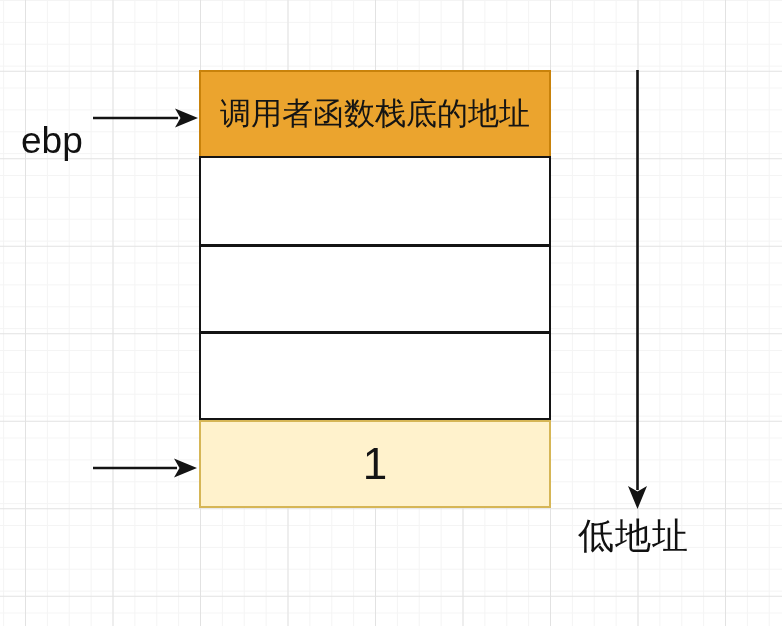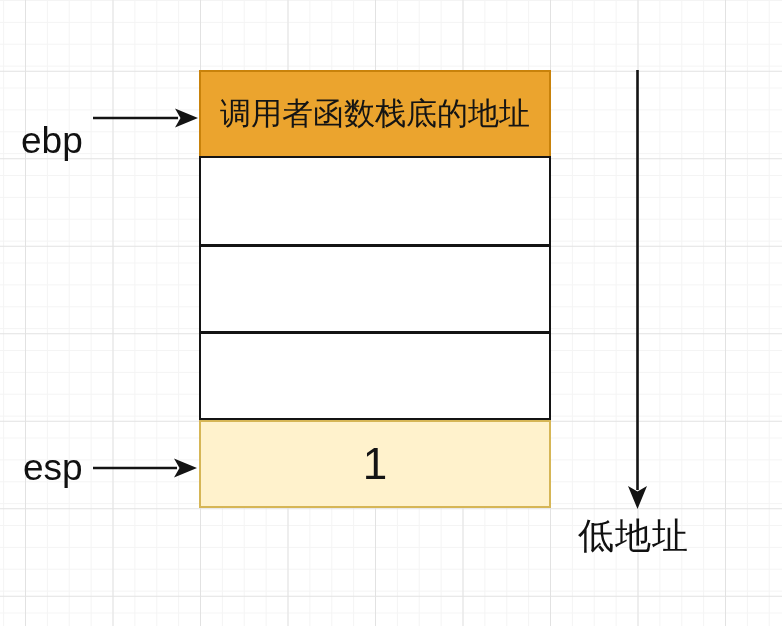--- a/index.html
+++ b/index.html
@@ -130,21 +130,20 @@
     <div class="divider divider-1"></div>
     <div class="divider divider-2"></div>
   </div>
 
   <div class="cell cell-bottom">
     <span>1</span>
   </div>
 
   <div class="register-label register-ebp">ebp</div>
 
-  <div class="register-label register-esp">esp</div>
 
 
   <div class="address-label address-low">低地址</div>
 
   <svg class="arrows-layer" viewBox="0 0 782 626" xmlns="http://www.w3.org/2000/svg">
 
     <g>
       <line x1="93" y1="118" x2="178" y2="118" stroke="#141414" stroke-width="2.6"></line>
       <polygon points="198,118 175,108.5 180.5,118 175,127.5" fill="#141414"></polygon>
     </g>

